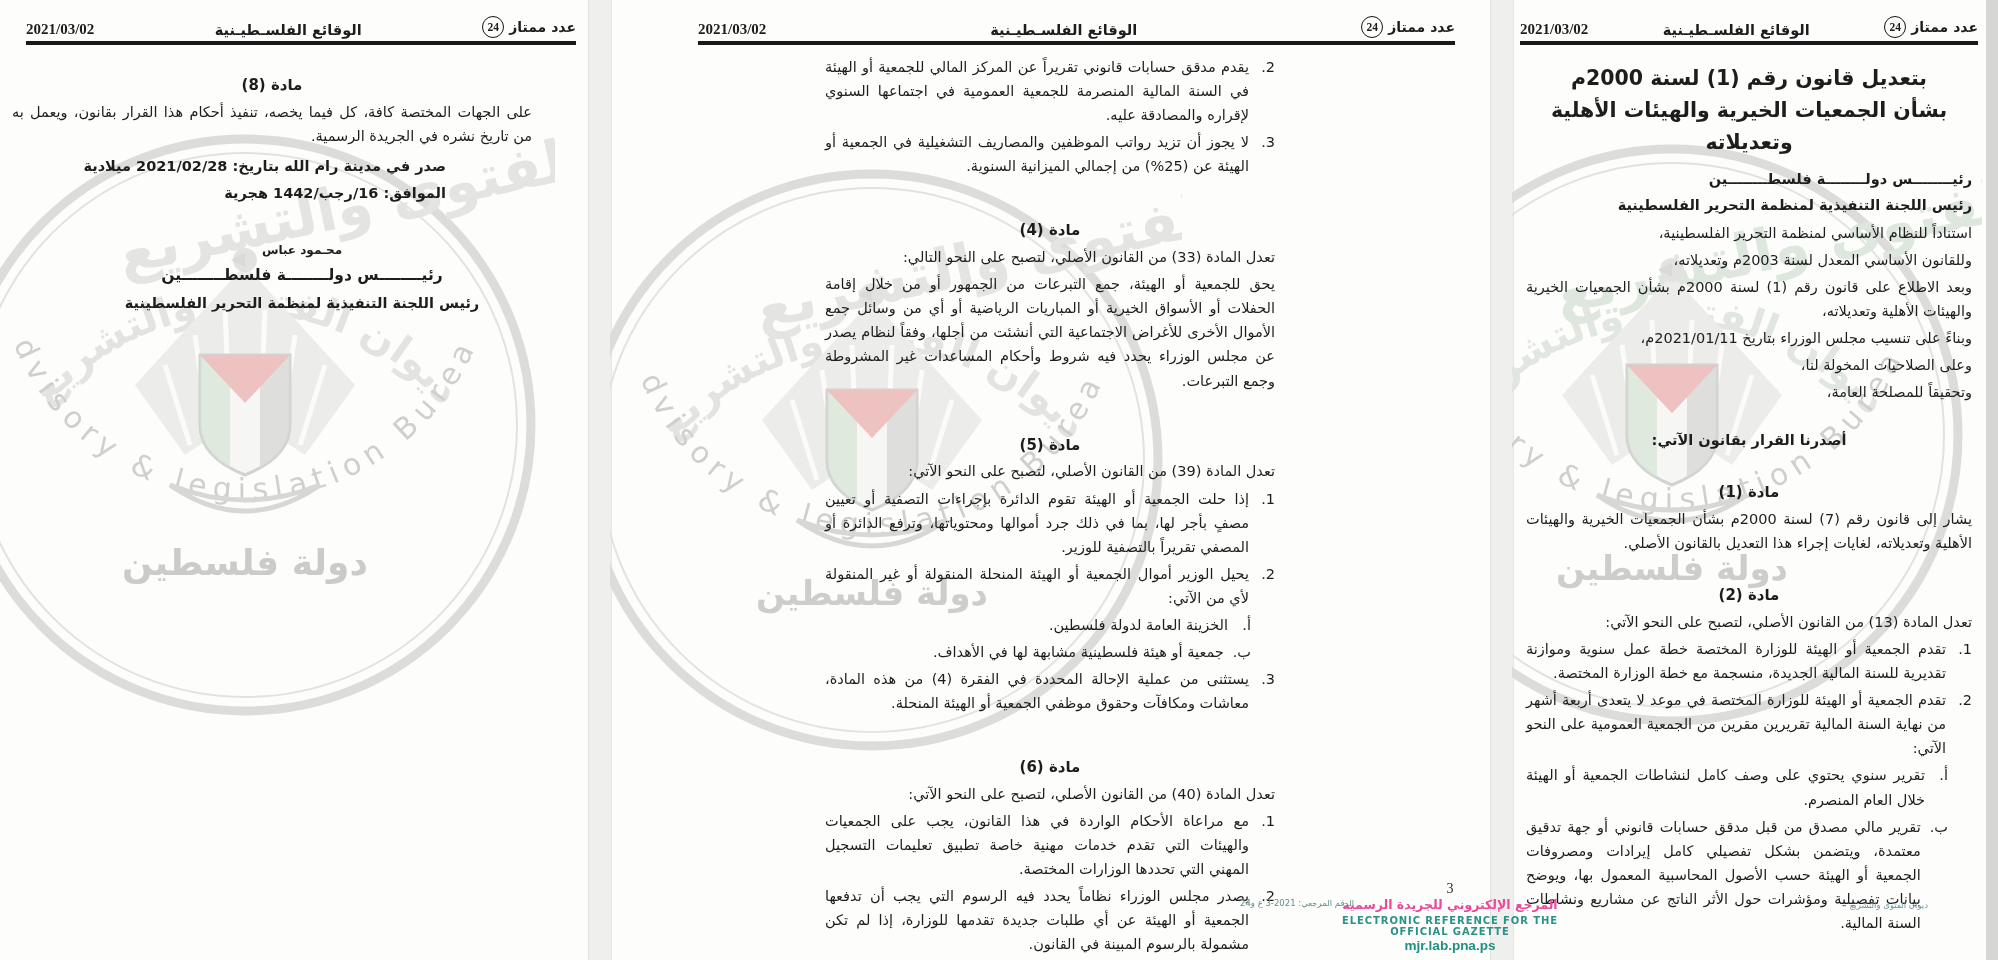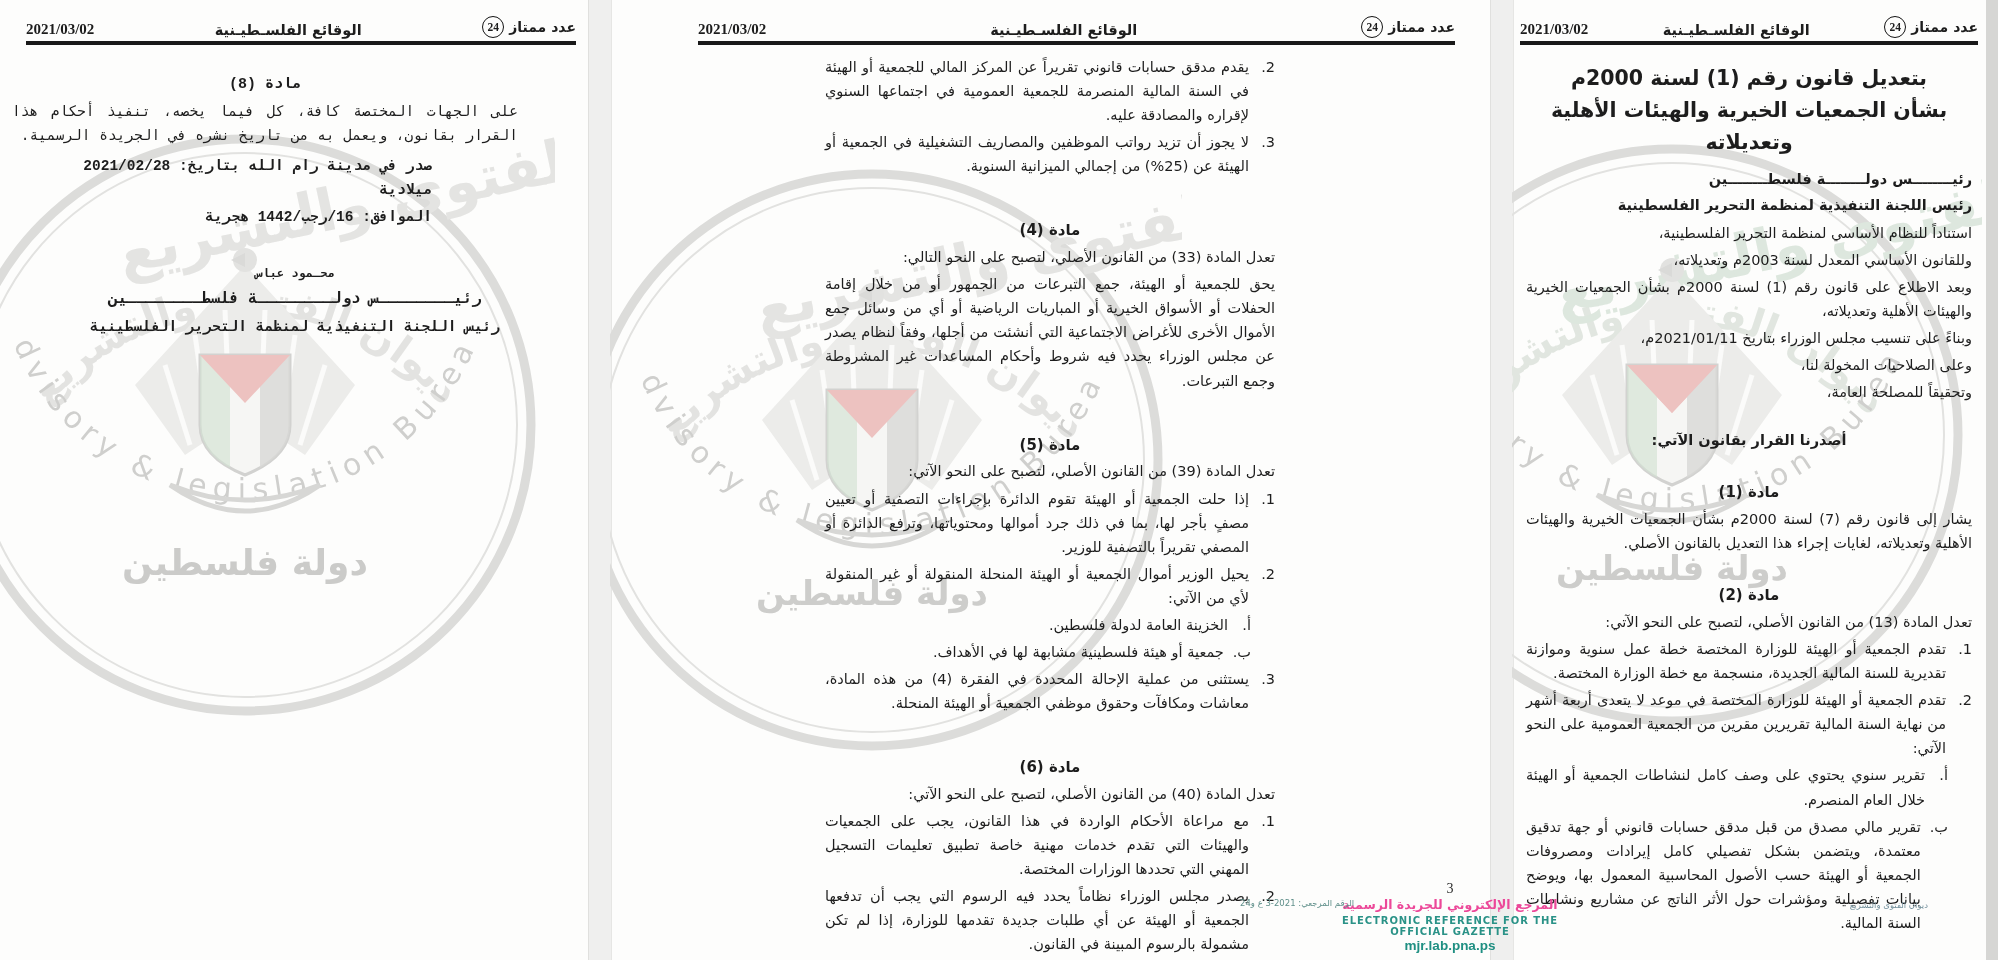--- a/index.html
+++ b/index.html
@@ -31,21 +31,21 @@
   .circ{
     display:inline-flex;align-items:center;justify-content:center;
     width:20px;height:20px;border:1.4px solid #141414;border-radius:50%;
     font-family:"Liberation Serif",serif;font-size:11.5px;font-weight:bold;
   }
   .hdr-title{font-size:14.5px;letter-spacing:.3px;}
   .hdr-date{font-family:"Liberation Serif",serif;font-size:15px;font-weight:bold;direction:ltr;}
   .rule{height:4px;background:#191919;margin-top:3px;}
   
   .p-body{position:relative;z-index:3;font-size:14.5px;line-height:1.66;}
-  .page--left   .p-body{padding:6px 70px 0 12px;font-family:Liberation Mono, monospace;}
+  .page--left   .p-body{padding:6px 56px 0 12px;}
   .page--middle .p-body{padding:10px 215px 0 215px;}
   .page--right  .p-body{padding:4px 14px 0 14px;}
   .blk{margin:0 0 3px 0;}
   .title{text-align:center;font-weight:bold;font-size:20.5px;line-height:1.55;margin:14px 0 10px 0;}
   .h{text-align:center;font-weight:bold;font-size:15px;margin-top:28px;margin-bottom:2px;}
   .page--right .h{}
   .page--middle .h{margin-top:40px;}
   .page--left .h{margin-top:24px;}
   .para{text-align:justify;}
   .bold{font-weight:bold;text-align:right;line-height:1.6;}

